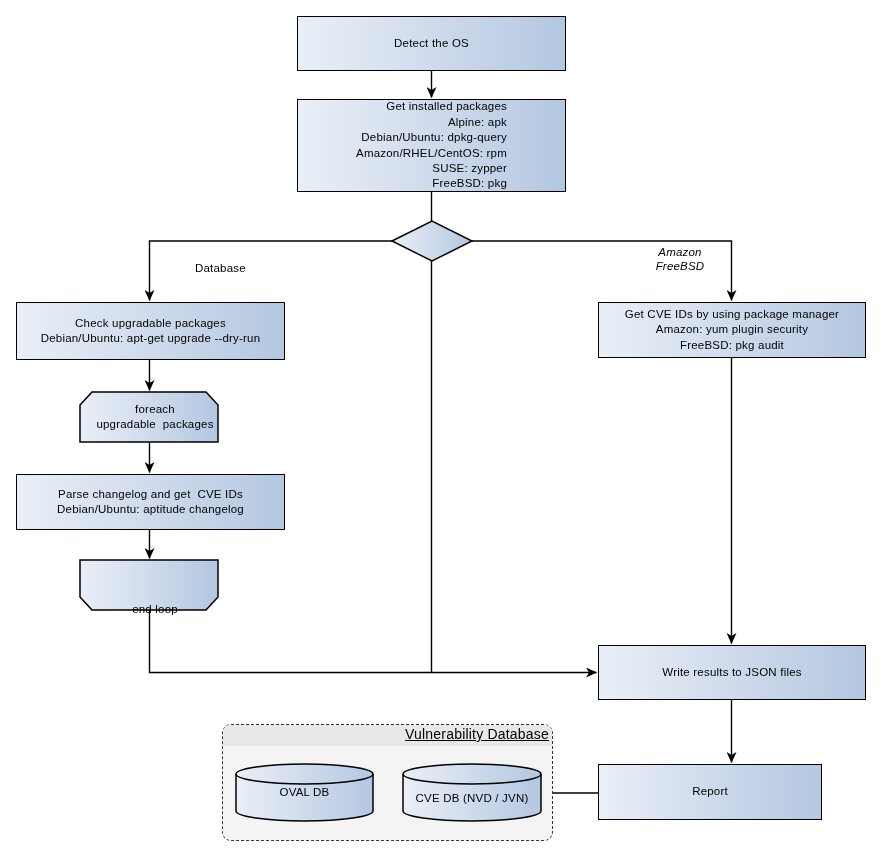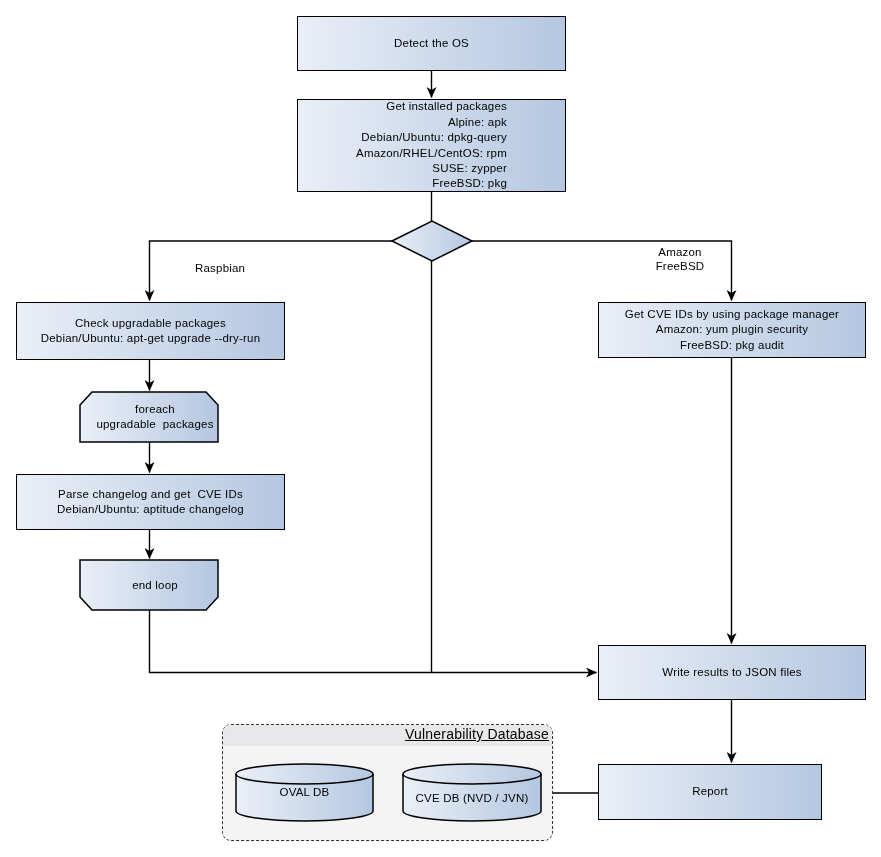--- a/index.html
+++ b/index.html
@@ -138,28 +138,28 @@
   </div>
 
   <div class="node" style="left:598px;top:764px;width:224px;height:56px;">
     <span>Report</span>
   </div>
 
   <div class="shape-label" style="left:80px;top:392px;width:138px;height:50px;">
     <span class="multiline">foreach
 upgradable  packages</span>
   </div>
-  <div class="shape-label" style="left:80px;top:560px;width:138px;height:50px;">
+  <div class="shape-label" style="left:80px;top:584px;width:138px;height:50px;">
     <span>end loop</span>
   </div>
 
-  <div class="edge-label" style="left:195px;top:262px;">Raspbian</div>
+  <div class="edge-label" style="left:195px;top:262px;">Database</div>
 
 
-  <div class="edge-label center multiline" style="left:647px;top:246px;width:66px;">Amazon
+  <div class="edge-label center multiline" style="left:647px;top:246px;width:66px;font-style:italic;">Amazon
 FreeBSD</div>
 
   <div class="db-title">Vulnerability Database</div>
 
   <div class="cyl-label" style="left:236px;top:786px;width:137px;">OVAL DB</div>
   <div class="cyl-label" style="left:403px;top:786px;width:138px;margin-top:6px;">CVE DB (NVD / JVN)</div>
 
 </div>
 
 </body></html>

